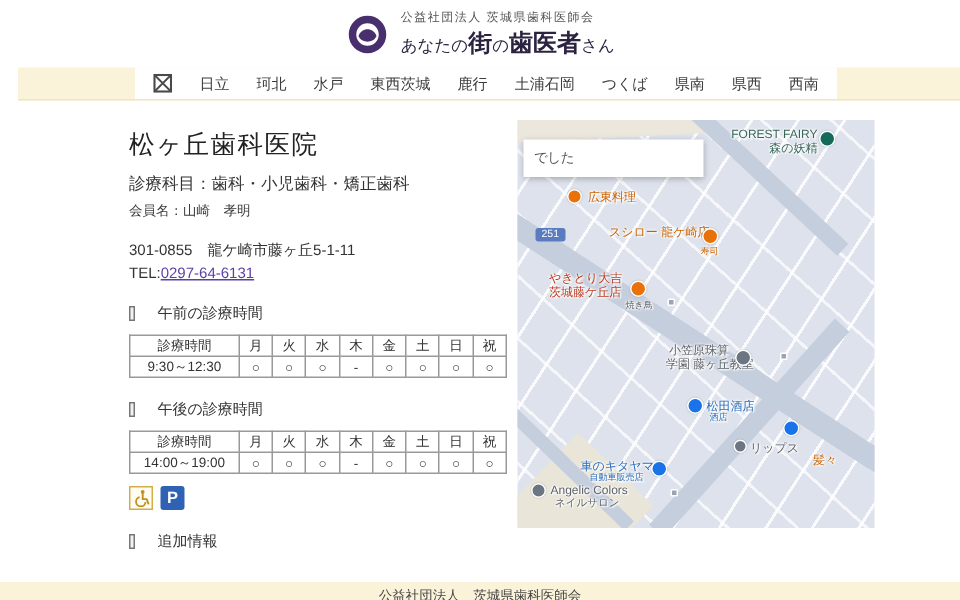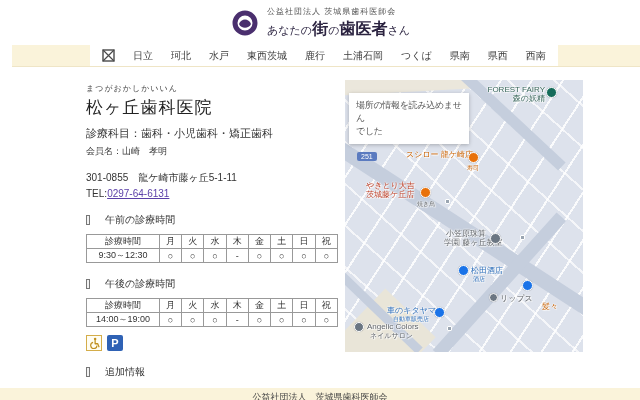--- a/index.html
+++ b/index.html
@@ -115,21 +115,20 @@
       <span class="nav-item">鹿行</span>
       <span class="nav-item">土浦石岡</span>
       <span class="nav-item">つくば</span>
       <span class="nav-item">県南</span>
       <span class="nav-item">県西</span>
       <span class="nav-item">西南</span>
     </div>
   </div>
 
   <div class="info">
-    <div class="furigana">まつがおかしかいいん</div>
     <div class="clinic-name">松ヶ丘歯科医院</div>
     <div class="departments">診療科目：歯科・小児歯科・矯正歯科</div>
     <div class="member">会員名：山崎　孝明</div>
     <div class="address">301-0855　龍ケ崎市藤ヶ丘5-1-11</div>
     <div class="tel-line">
       <span>TEL:</span><a class="tel-link">0297-64-6131</a>
     </div>
 
     <div class="section-title">
       <span class="bar-icon"></span>
@@ -285,21 +284,20 @@
 
     <div class="poi c-blue" style="left:42px;top:226px;">車のキタヤマ</div>
     <span class="marker m-blue" style="left:89px;top:227px;width:11px;height:11px;"></span>
     <div class="poi c-blue sub-label" style="left:48px;top:236px;">自動車販売店</div>
 
     <span class="marker m-gray" style="left:9px;top:242px;width:10px;height:10px;"></span>
     <div class="poi c-gray" style="left:22px;top:242px;">Angelic Colors</div>
     <div class="poi c-gray" style="left:25px;top:251px;font-size:7px;">ネイルサロン</div>
 
     <div class="map-popup">
-      <div>場所の情報を読み込めません</div>
       <div>でした</div>
     </div>
   </div>
 
   <div class="footer">
     <span>公益社団法人　茨城県歯科医師会</span>
   </div>
 
 </div>
 

